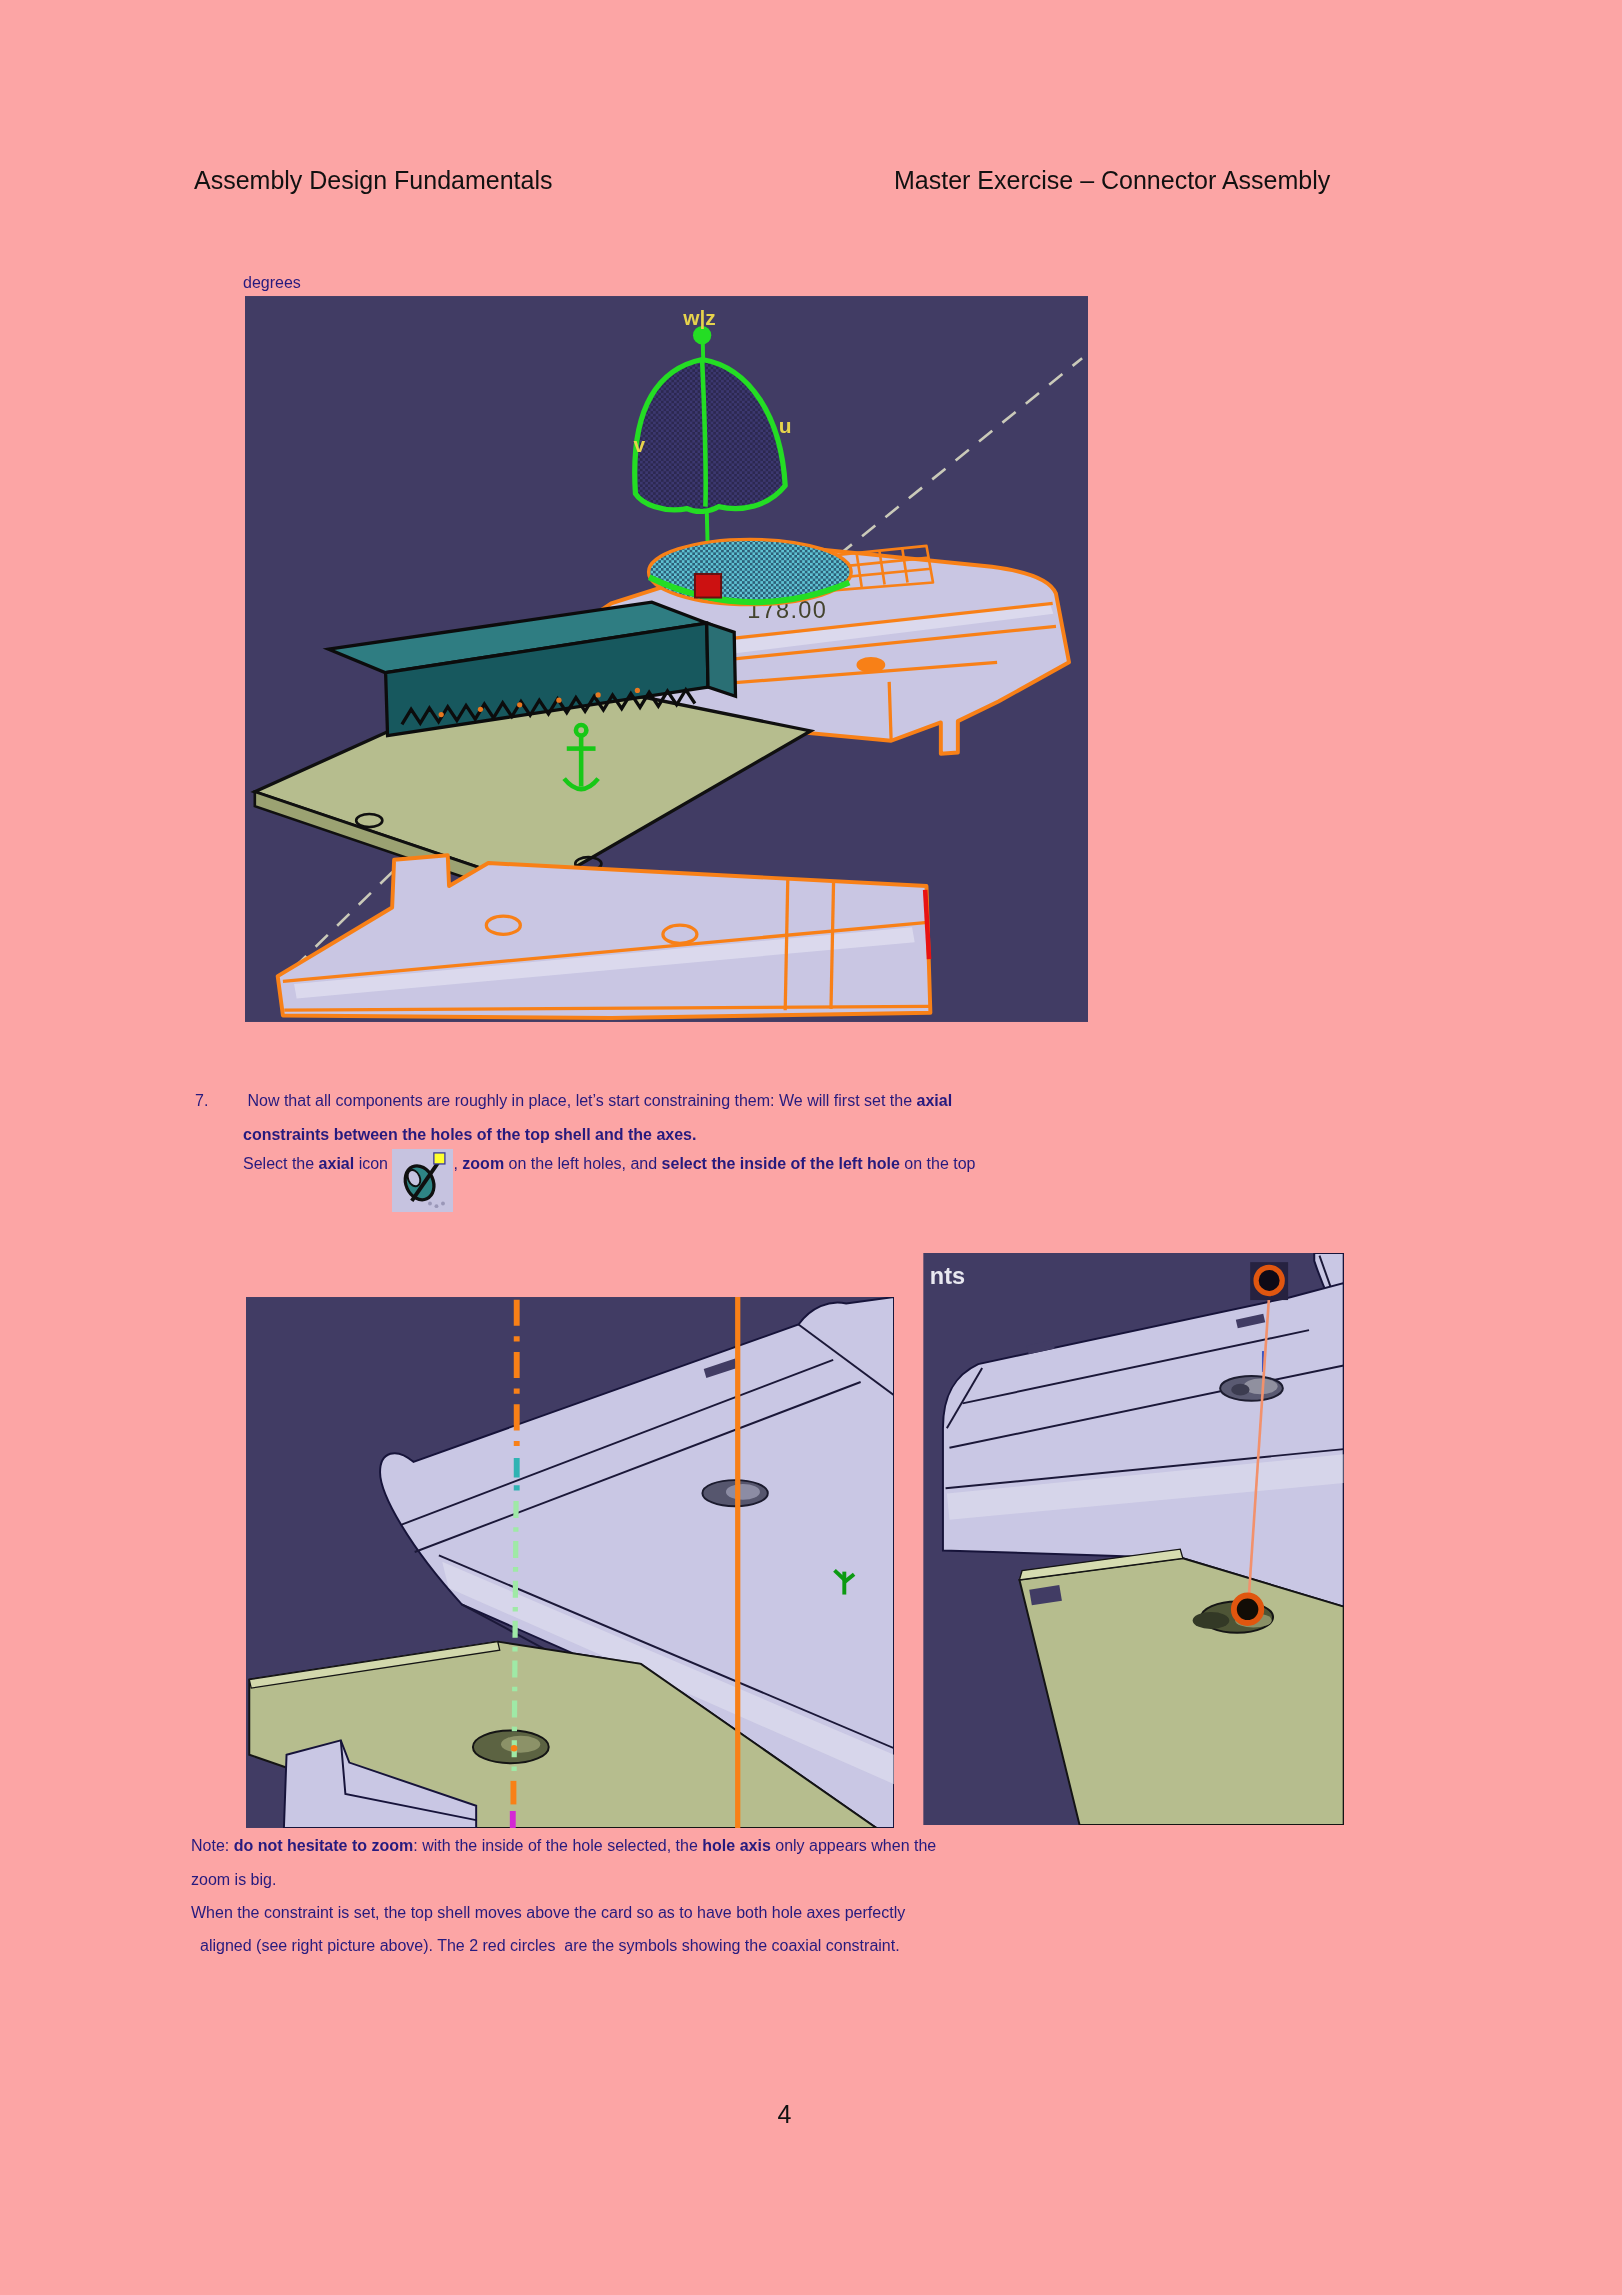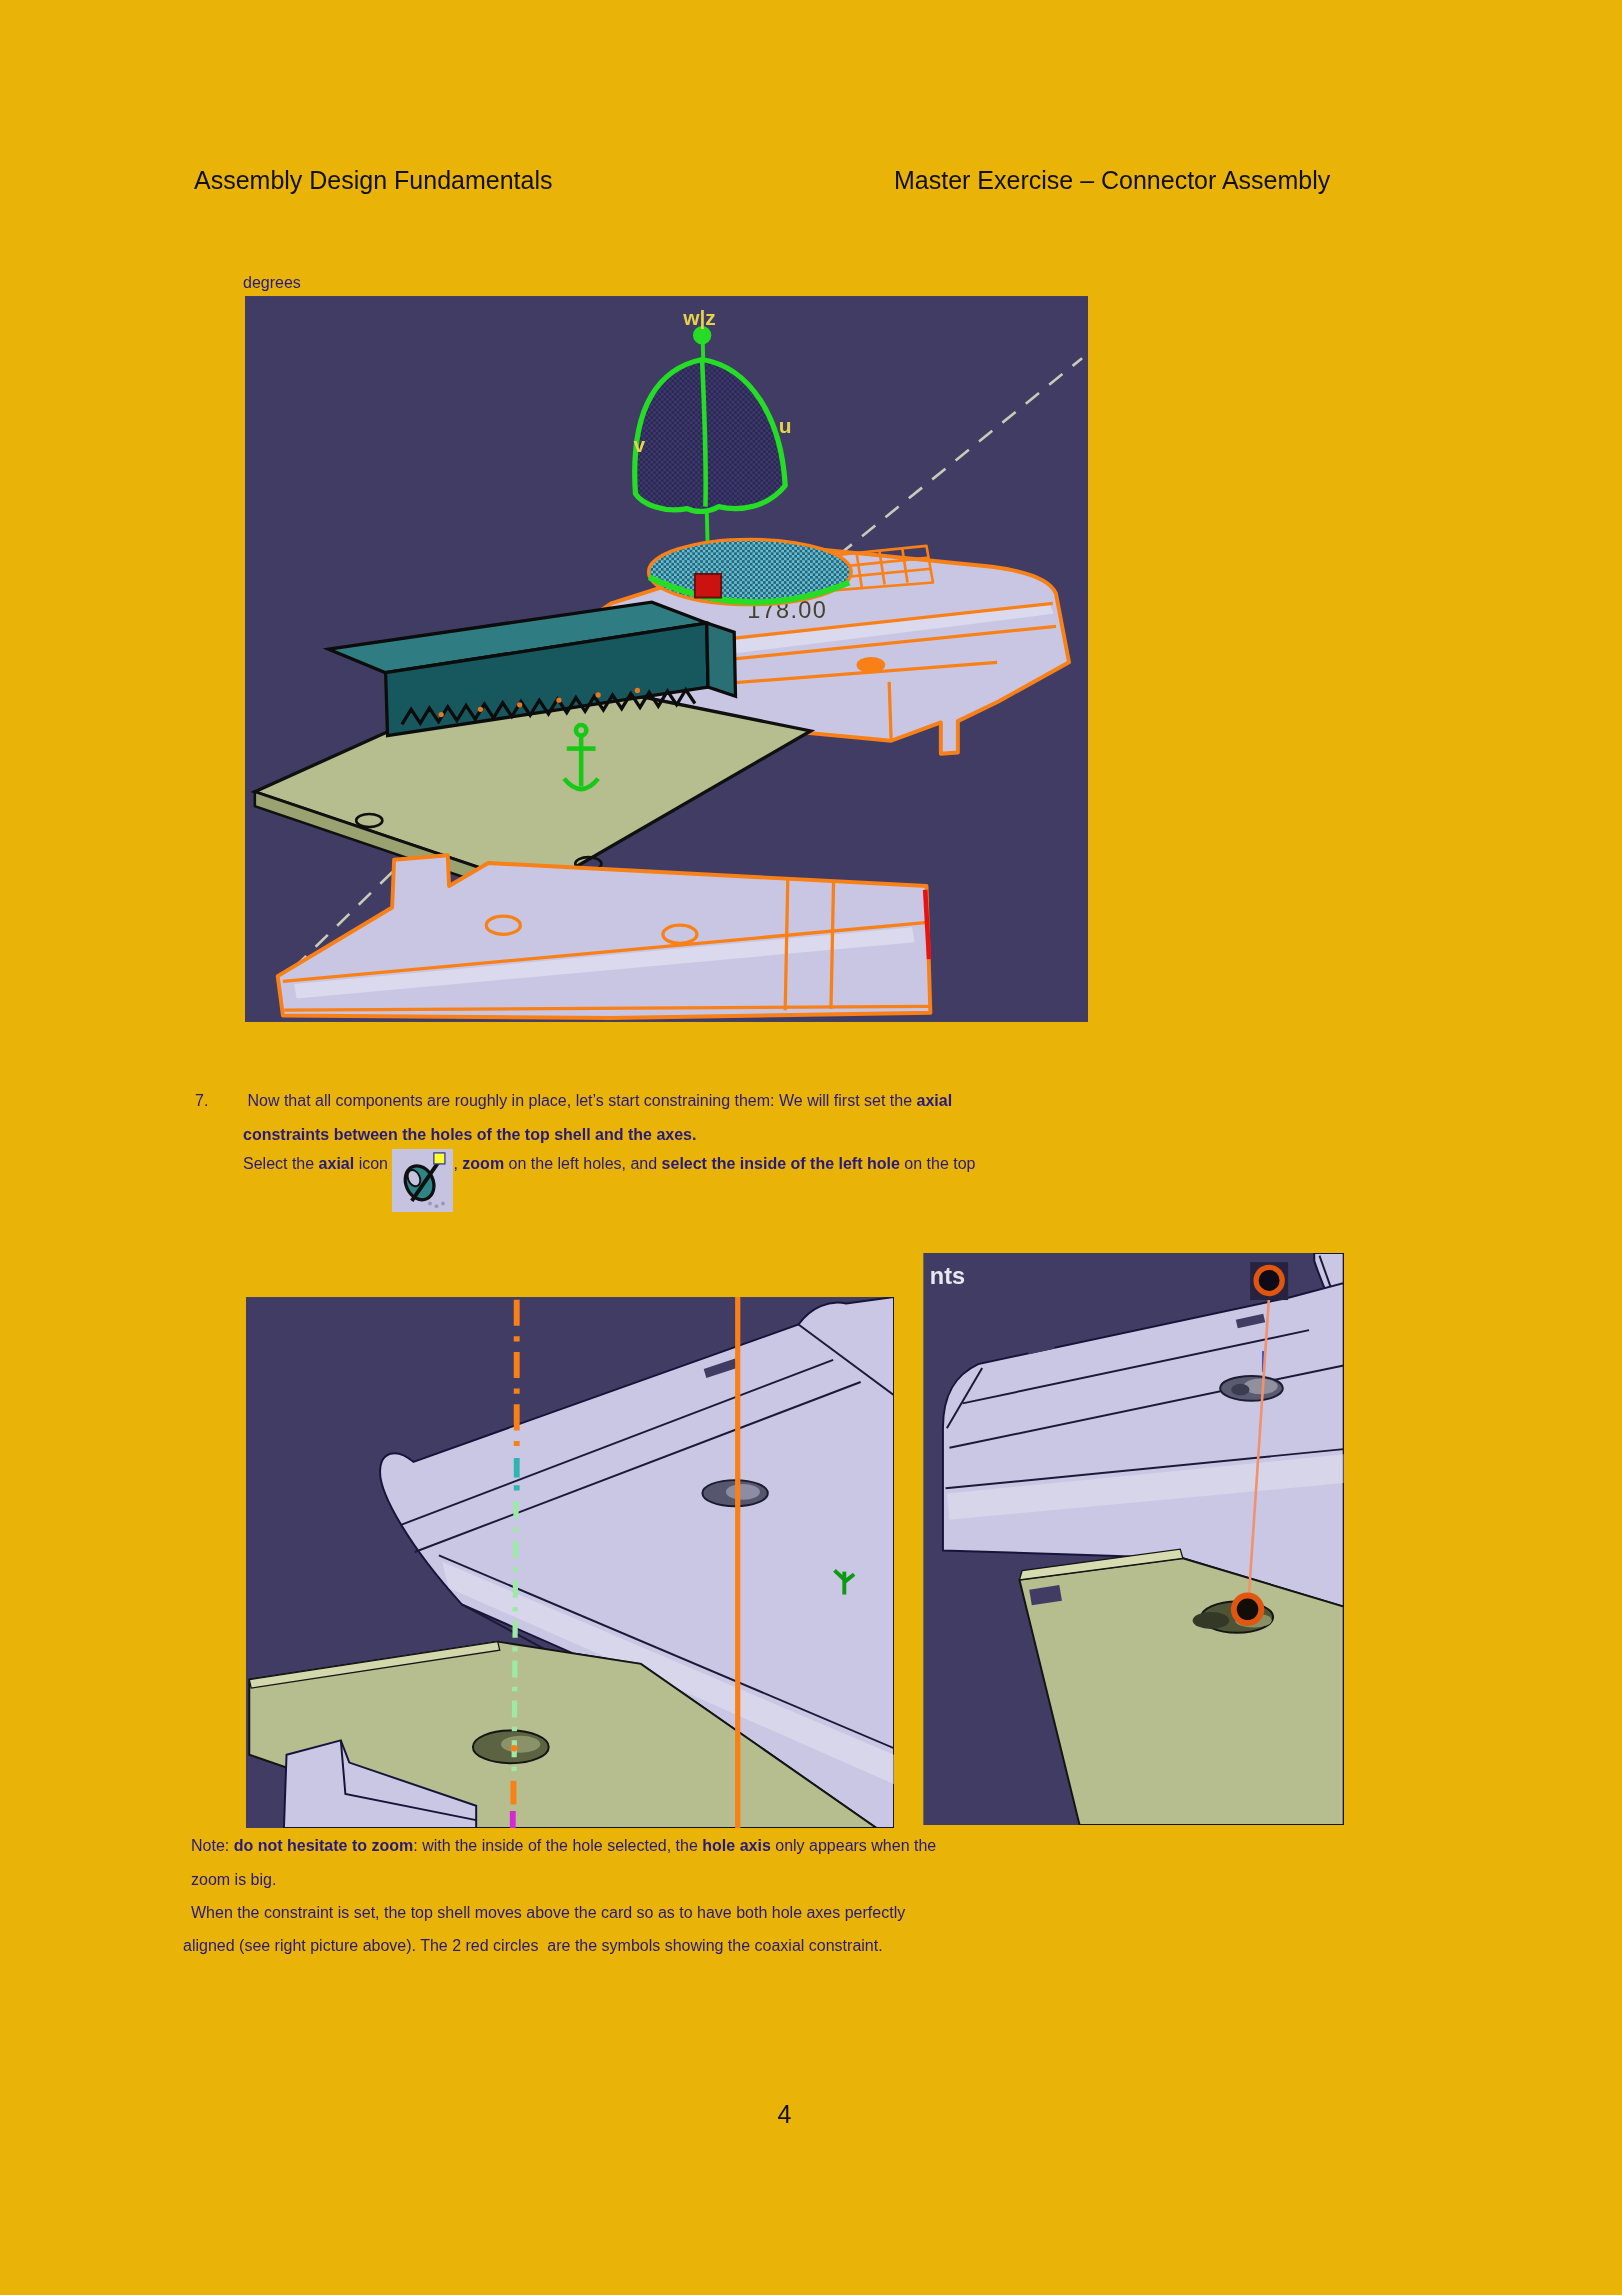--- a/index.html
+++ b/index.html
@@ -1,16 +1,16 @@
 <!DOCTYPE html>
 <html style="font-size:10.5px"><head>
 <meta charset="utf-8">
 <style>
   html,body{margin:0;padding:0;background:#ffffff;}
-  #page{position:relative;width:1622px;height:2295px;background:#eab308;
+  #page{position:relative;width:1622px;height:2295px;background:#fca5a5;
         font-family:"Liberation Sans", sans-serif;color:#261a7e;overflow:hidden;}
   .abs{position:absolute;}
   .t{white-space:pre-wrap;font-size:16px;line-height:31px;color:#261a7e;}
   .hdr{font-size:25px;color:#111111;}
   .b{font-weight:bold;}
   .blk{color:#111111;}
   .iconrow{display:flex;align-items:flex-start;}
   .iconrow .t{line-height:29px;}
   svg text{font-family:"Liberation Sans", sans-serif;}
   .viewport{display:block;}
@@ -261,18 +261,18 @@
     </g>
 
     <text x="10" y="48" font-size="36" font-weight="bold" fill="#e8e8f0">nts</text>
   </svg>
 
   <div class="abs" style="left:191px;top:1830px;width:1282px;">
     <span class="t">Note: </span><span class="t b">do not hesitate to zoom</span><span class="t">: with the inside of the hole selected, the </span><span class="t b">hole axis</span><span class="t"> only appears when the</span>
   </div>
   <div class="abs t" style="left:191px;top:1864px;">zoom is big.</div>
   <div class="abs t" style="left:191px;top:1897px;">When the constraint is set, the top shell moves above the card so as to have both hole axes perfectly</div>
-  <div class="abs t" style="left:183px;top:1930px;">aligned (see right picture above). The 2 red circles  are the symbols showing the coaxial constraint.</div>
+  <div class="abs t" style="left:200px;top:1930px;">aligned (see right picture above). The 2 red circles  are the symbols showing the coaxial constraint.</div>
 
   <div class="abs t blk" style="left:752px;top:2099px;width:65px;text-align:center;font-size:25px;">4</div>
 
 </div>
 
 
 </body></html>

